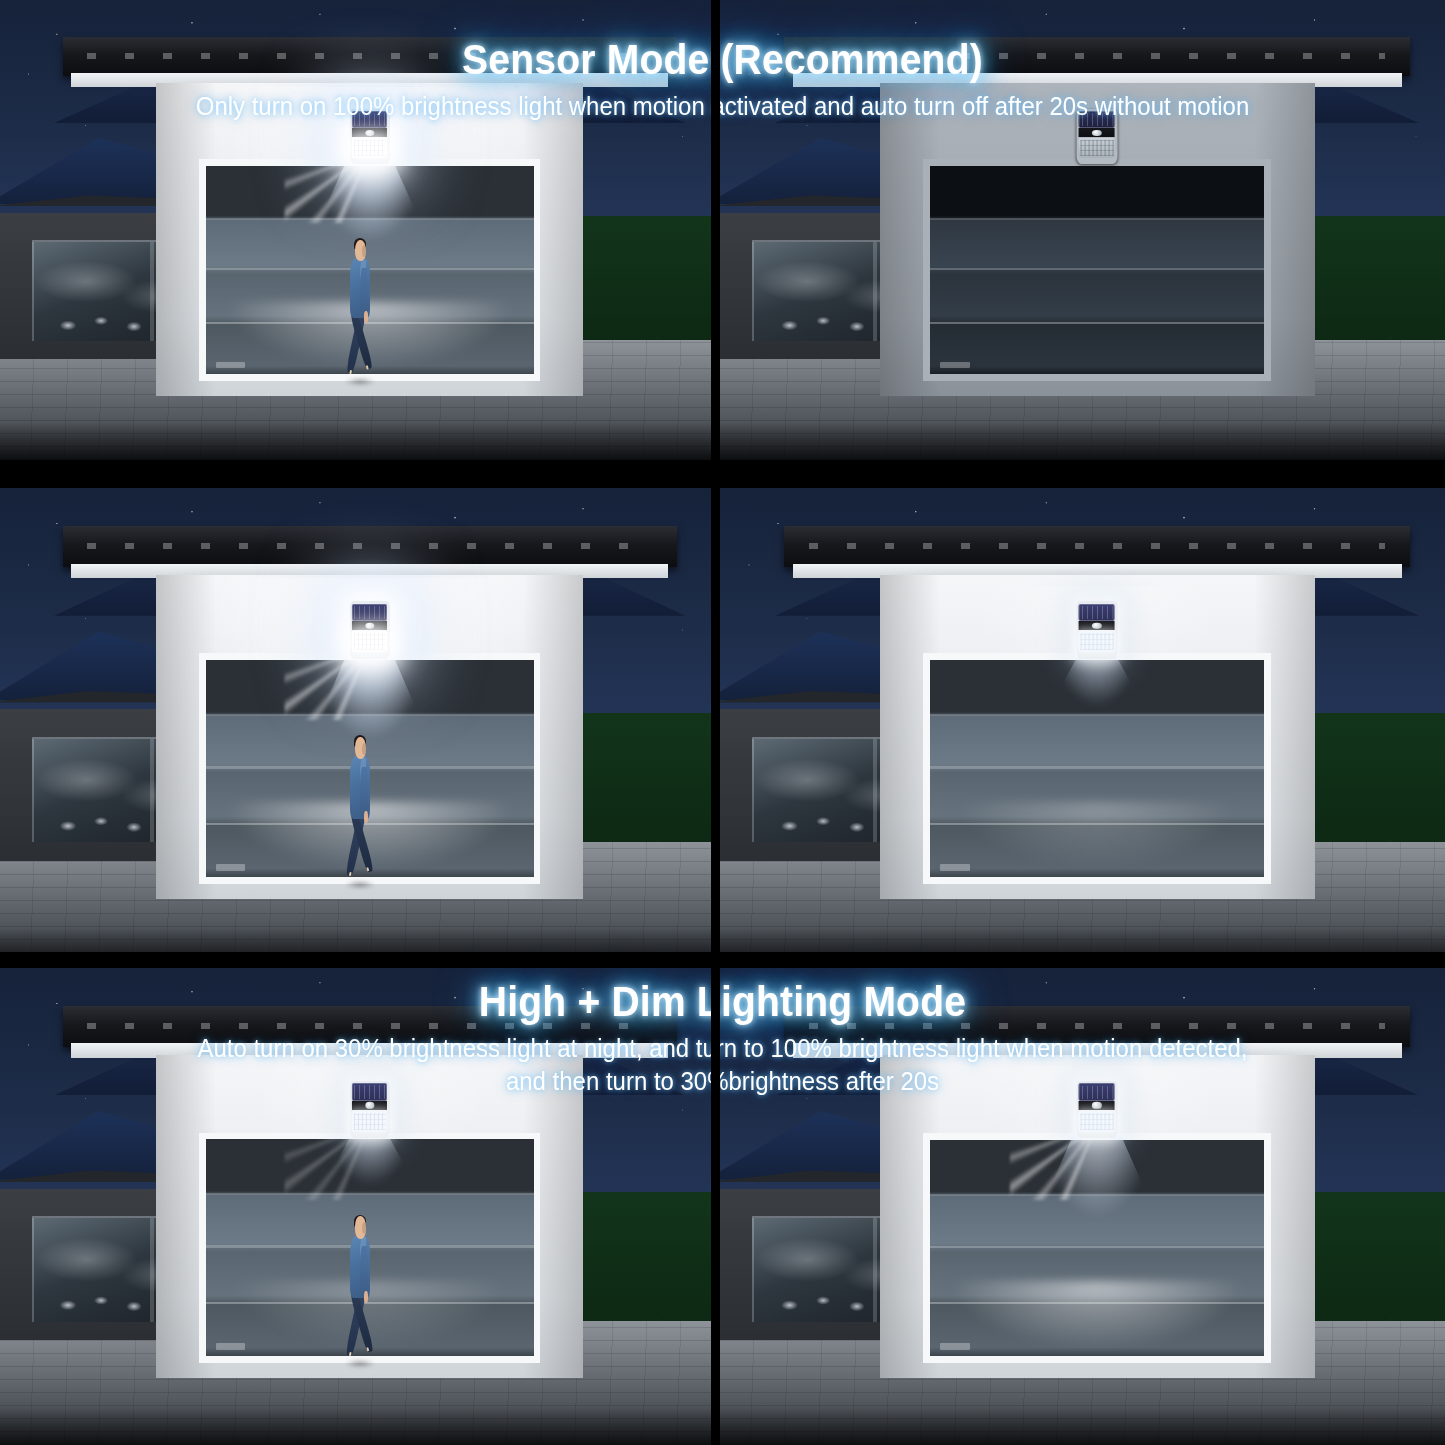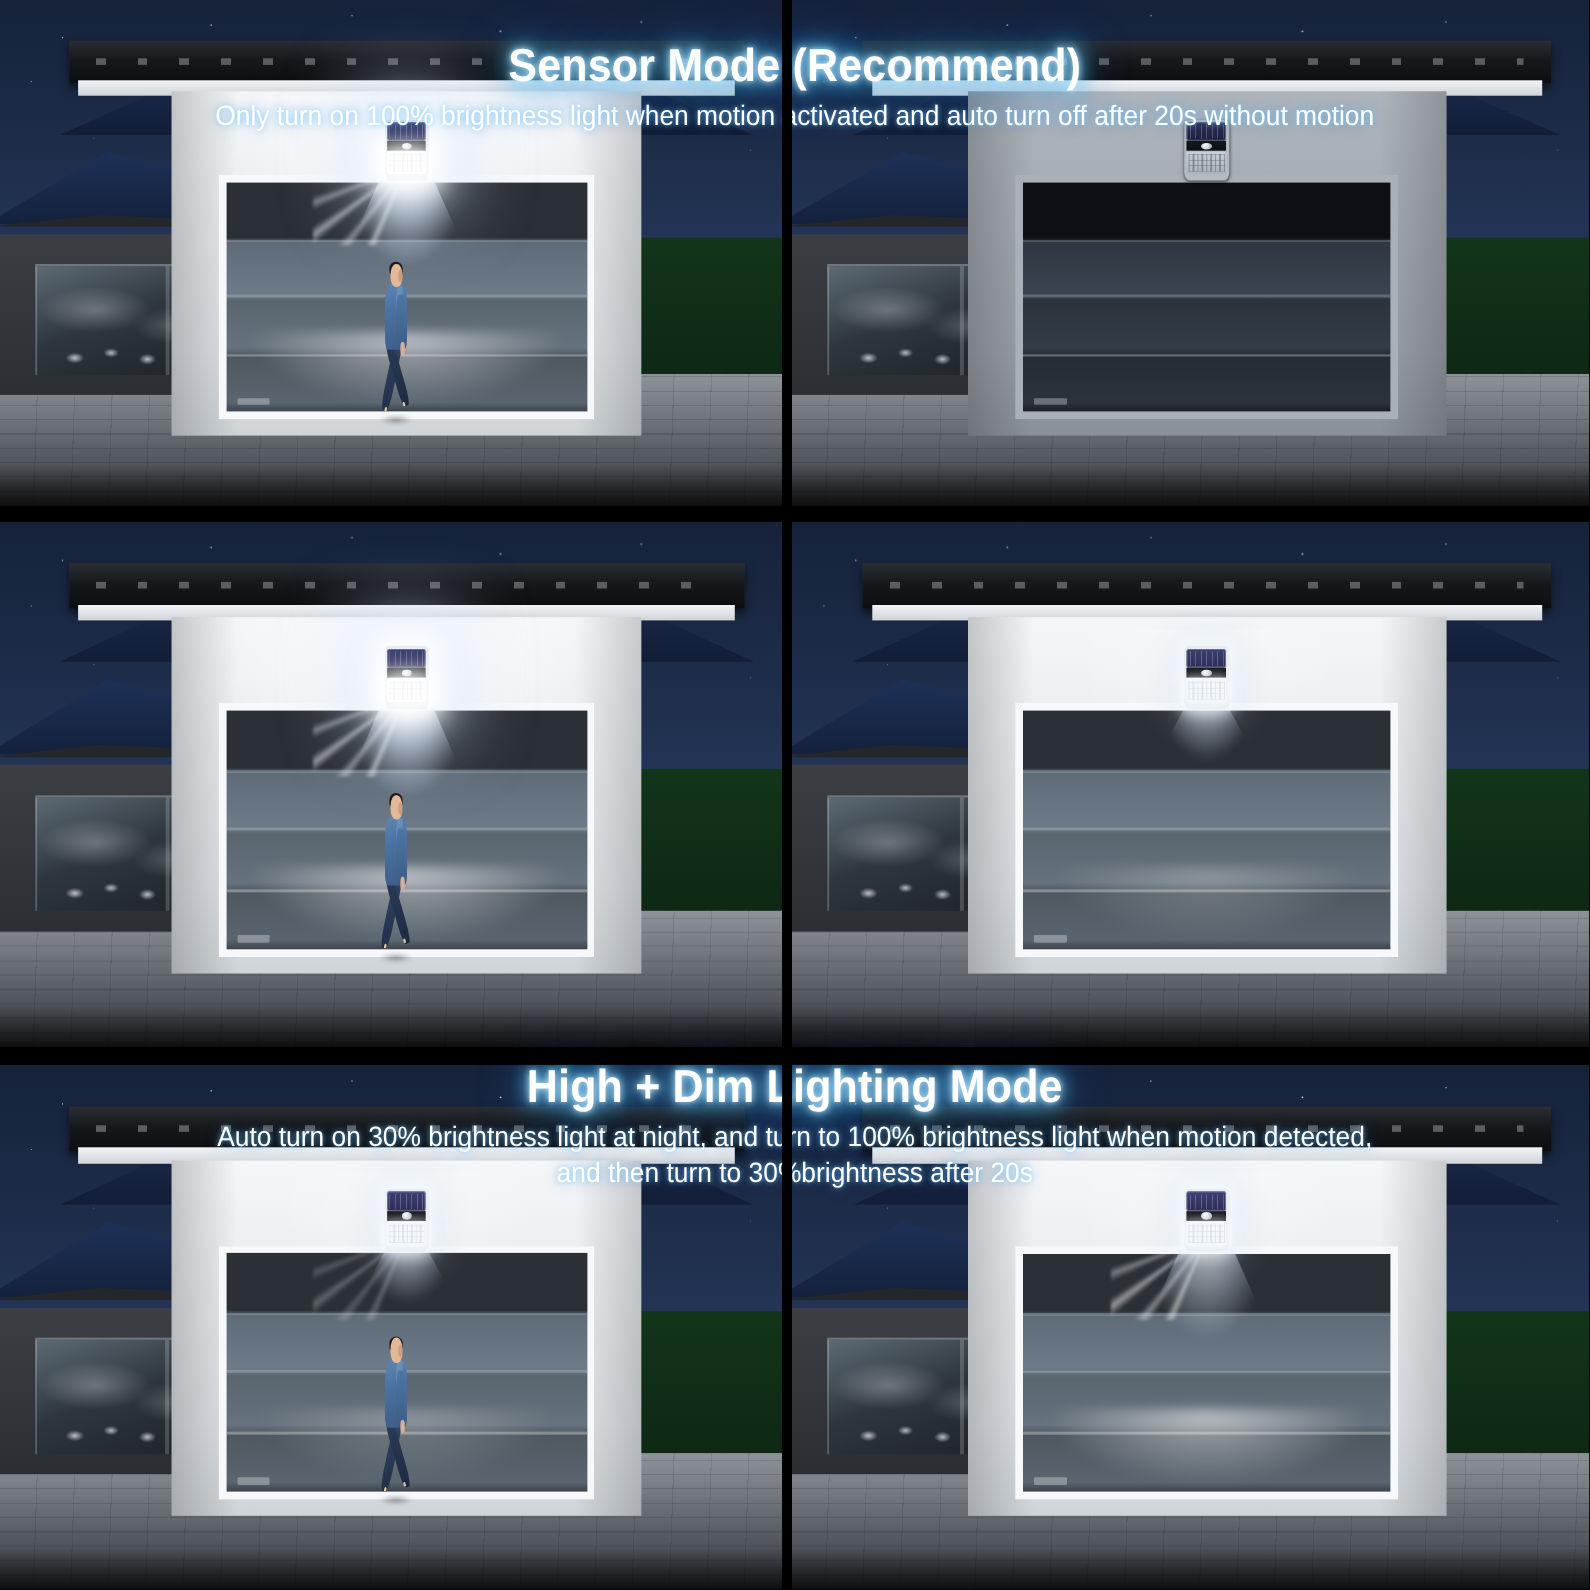--- a/index.html
+++ b/index.html
@@ -4,21 +4,21 @@
 <style>
   * { margin:0; padding:0; box-sizing:border-box; }
   html,body { width:1445px; height:1445px; background:#000; overflow:hidden;
               font-family:"Liberation Sans", sans-serif; }
 
   #sheet { position:relative; width:1320px; height:1445px; background:#000; }
 
   
   .row { position:absolute; left:0; width:1445px; }
   .row.r1 { top:0px;    height:460px; }
-  .row.r2 { top:474px;  height:478px; }
+  .row.r2 { top:488px;  height:478px; }
   .row.r3 { top:968px;  height:477px; }
 
   .cell { position:absolute; top:0; height:100%; overflow:hidden; }
   .cell.left  { left:0px;   width:711px; }
   .cell.right { left:720px; width:725px; }
 
   
   .scene { position:absolute; inset:0; overflow:hidden;
            background:linear-gradient(#16223a 0%, #1d2c48 28%, #24365a 52%, #1b2840 70%, #0d1422 100%); }
 

